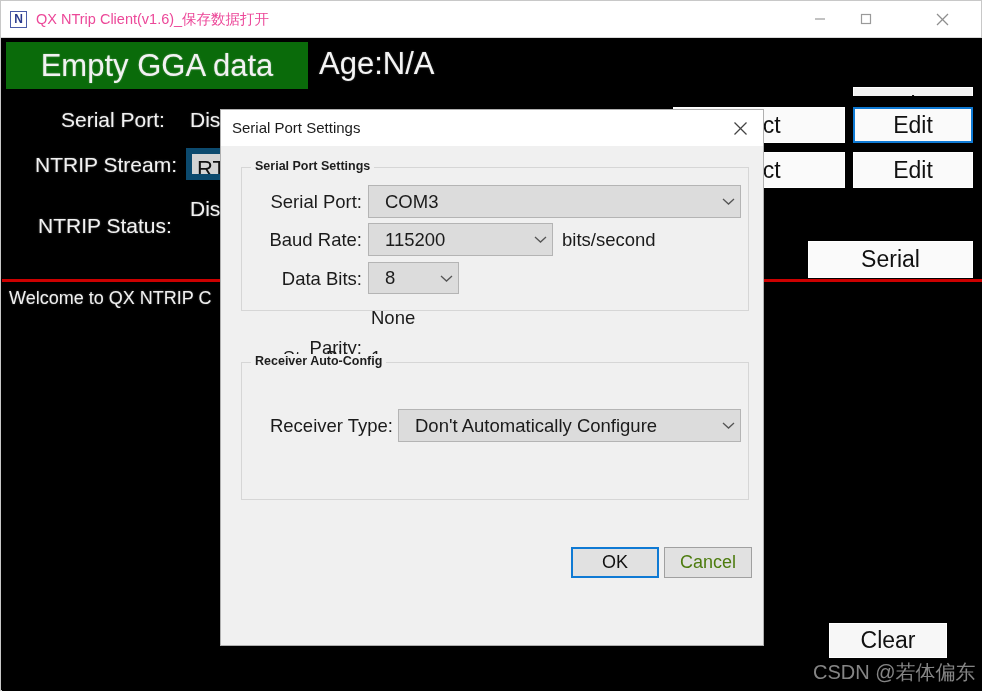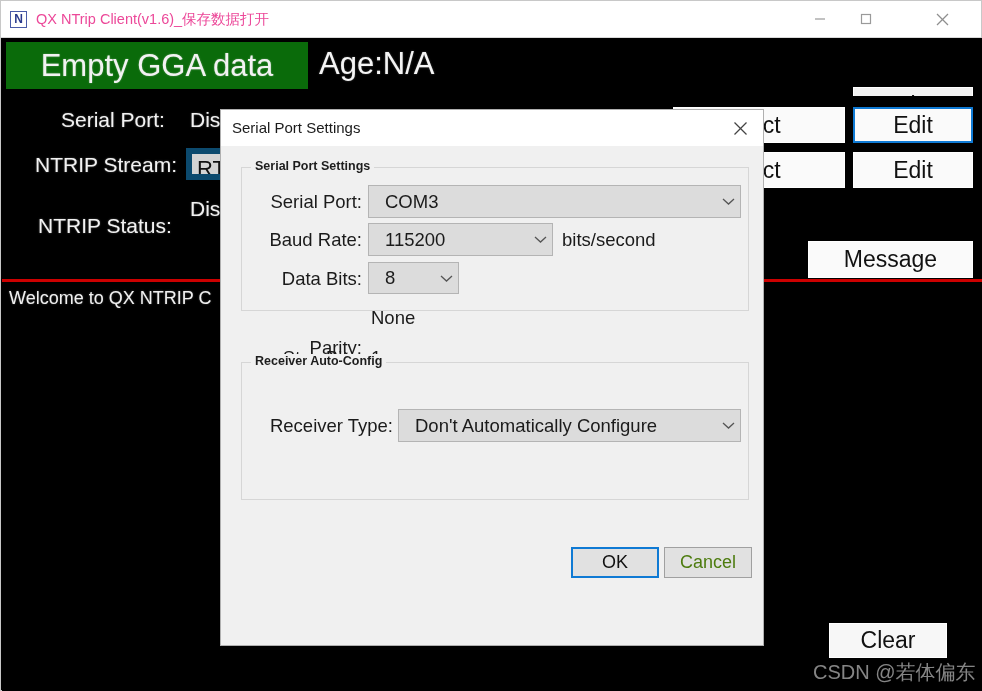--- a/index.html
+++ b/index.html
@@ -483,21 +483,21 @@
 
     <div class="row-label" id="lbl-ntrip-status">NTRIP Status:</div>
     <div class="row-label" id="val-ntrip-status">Disc</div>
 
     <div class="connect-btn" id="btn-connect-serial">nect</div>
     <div class="connect-btn" id="btn-connect-ntrip">nect</div>
 
     <div class="edit-btn" id="btn-edit-serial">Edit</div>
     <div class="edit-btn" id="btn-edit-ntrip">Edit</div>
 
-    <div id="message-button">Message</div>
+    <div id="message-button">Serial</div>
   </div>
 
   <div id="red-divider"></div>
 
   <div id="log-area">
     <div id="log-line">Welcome to QX NTRIP C</div>
     <div id="clear-button">Clear</div>
   </div>
 
   <div id="watermark">CSDN @若体偏东</div>

